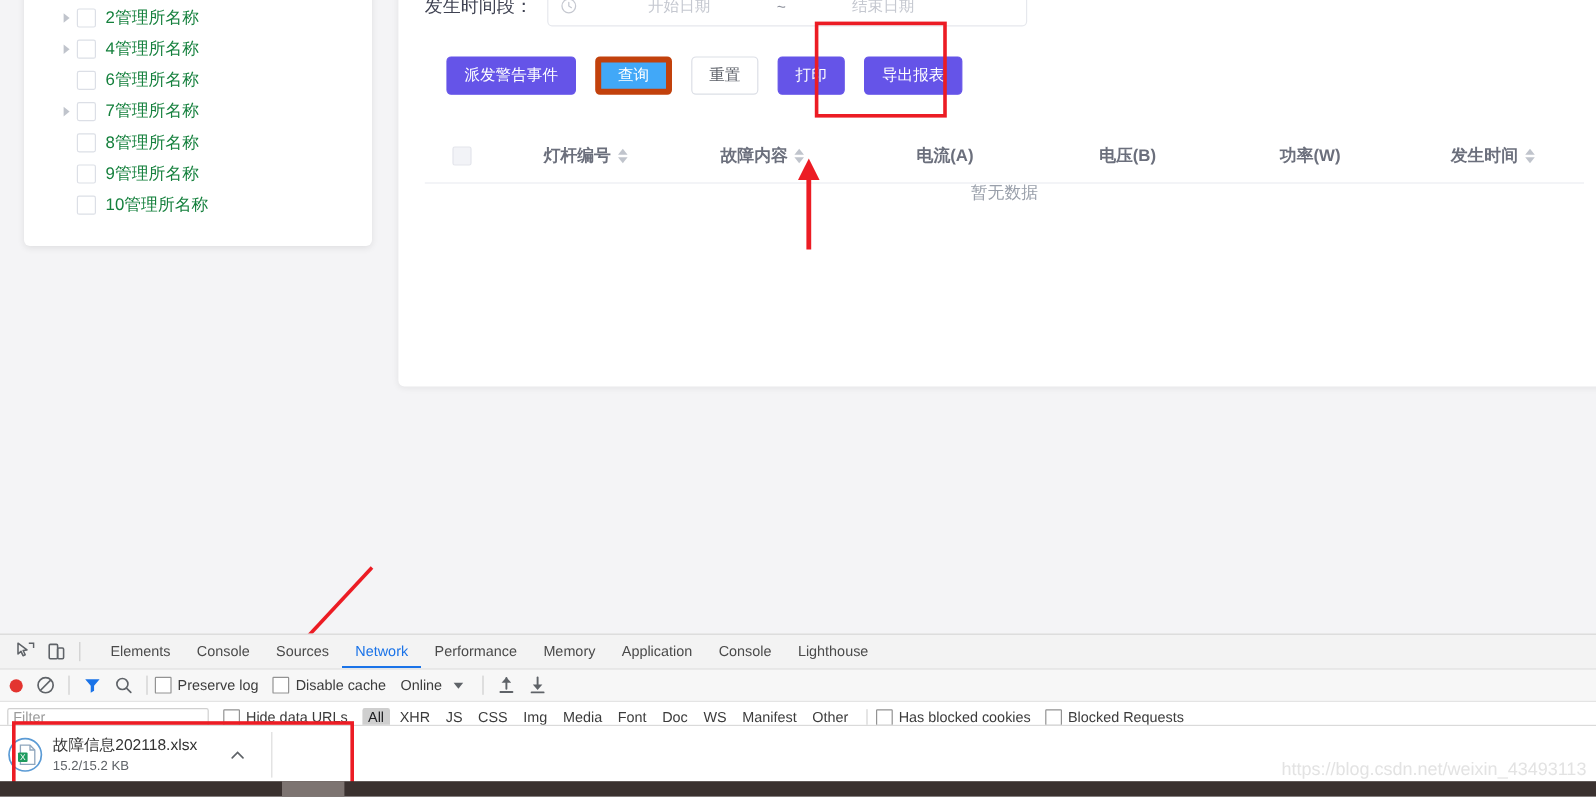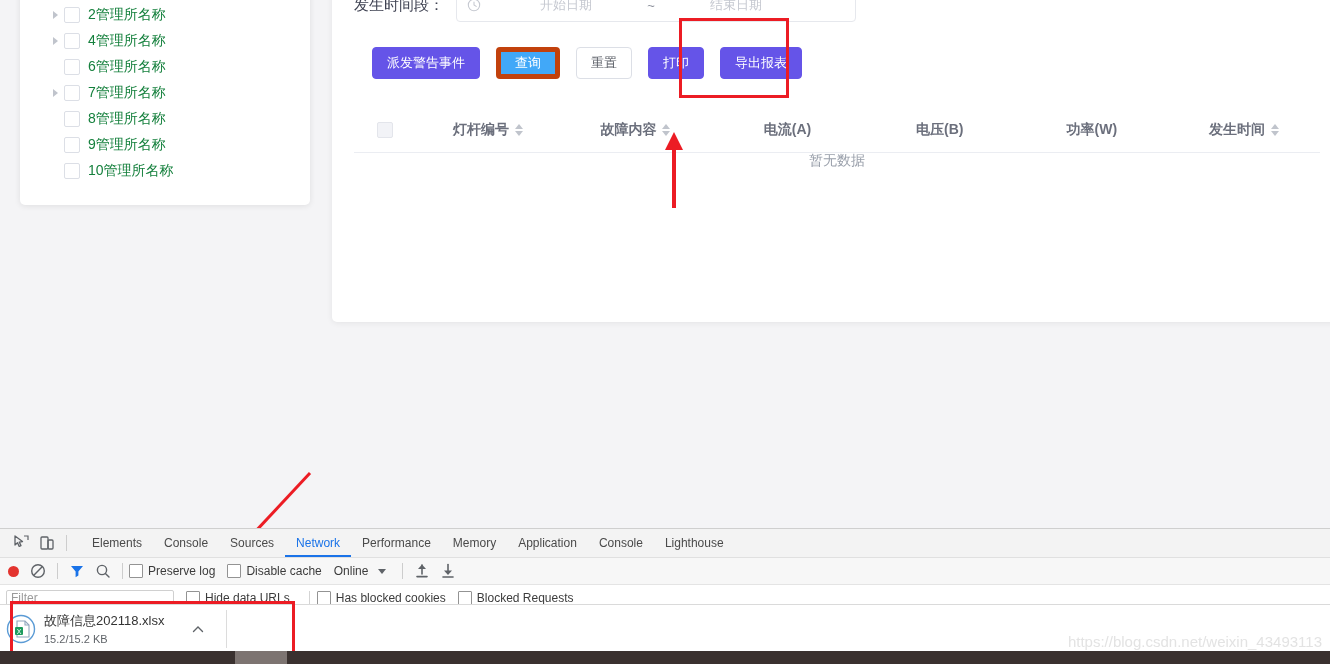--- a/index.html
+++ b/index.html
@@ -360,20 +360,33 @@
         <path d="M4 15 h10" stroke="#5f6368" stroke-width="1.6" stroke-linecap="round"></path>
       </svg>
     </div>
 
     <div class="dt-filterbar">
       <span class="filter-box">Filter</span>
       <span class="chk-lbl">
         <span class="chk"></span>
         <span>Hide data URLs</span>
       </span>
+      <span id="type-chips" style="display:flex;align-items:center;">
+          <span class="type-chip sel">All</span>
+          <span class="type-chip">XHR</span>
+          <span class="type-chip">JS</span>
+          <span class="type-chip">CSS</span>
+          <span class="type-chip">Img</span>
+          <span class="type-chip">Media</span>
+          <span class="type-chip">Font</span>
+          <span class="type-chip">Doc</span>
+          <span class="type-chip">WS</span>
+          <span class="type-chip">Manifest</span>
+          <span class="type-chip">Other</span>
+        </span>
       <span class="vline"></span>
       <span class="chk-lbl">
         <span class="chk"></span>
         <span>Has blocked cookies</span>
       </span>
       <span class="chk-lbl">
         <span class="chk"></span>
         <span>Blocked Requests</span>
       </span>
     </div>

